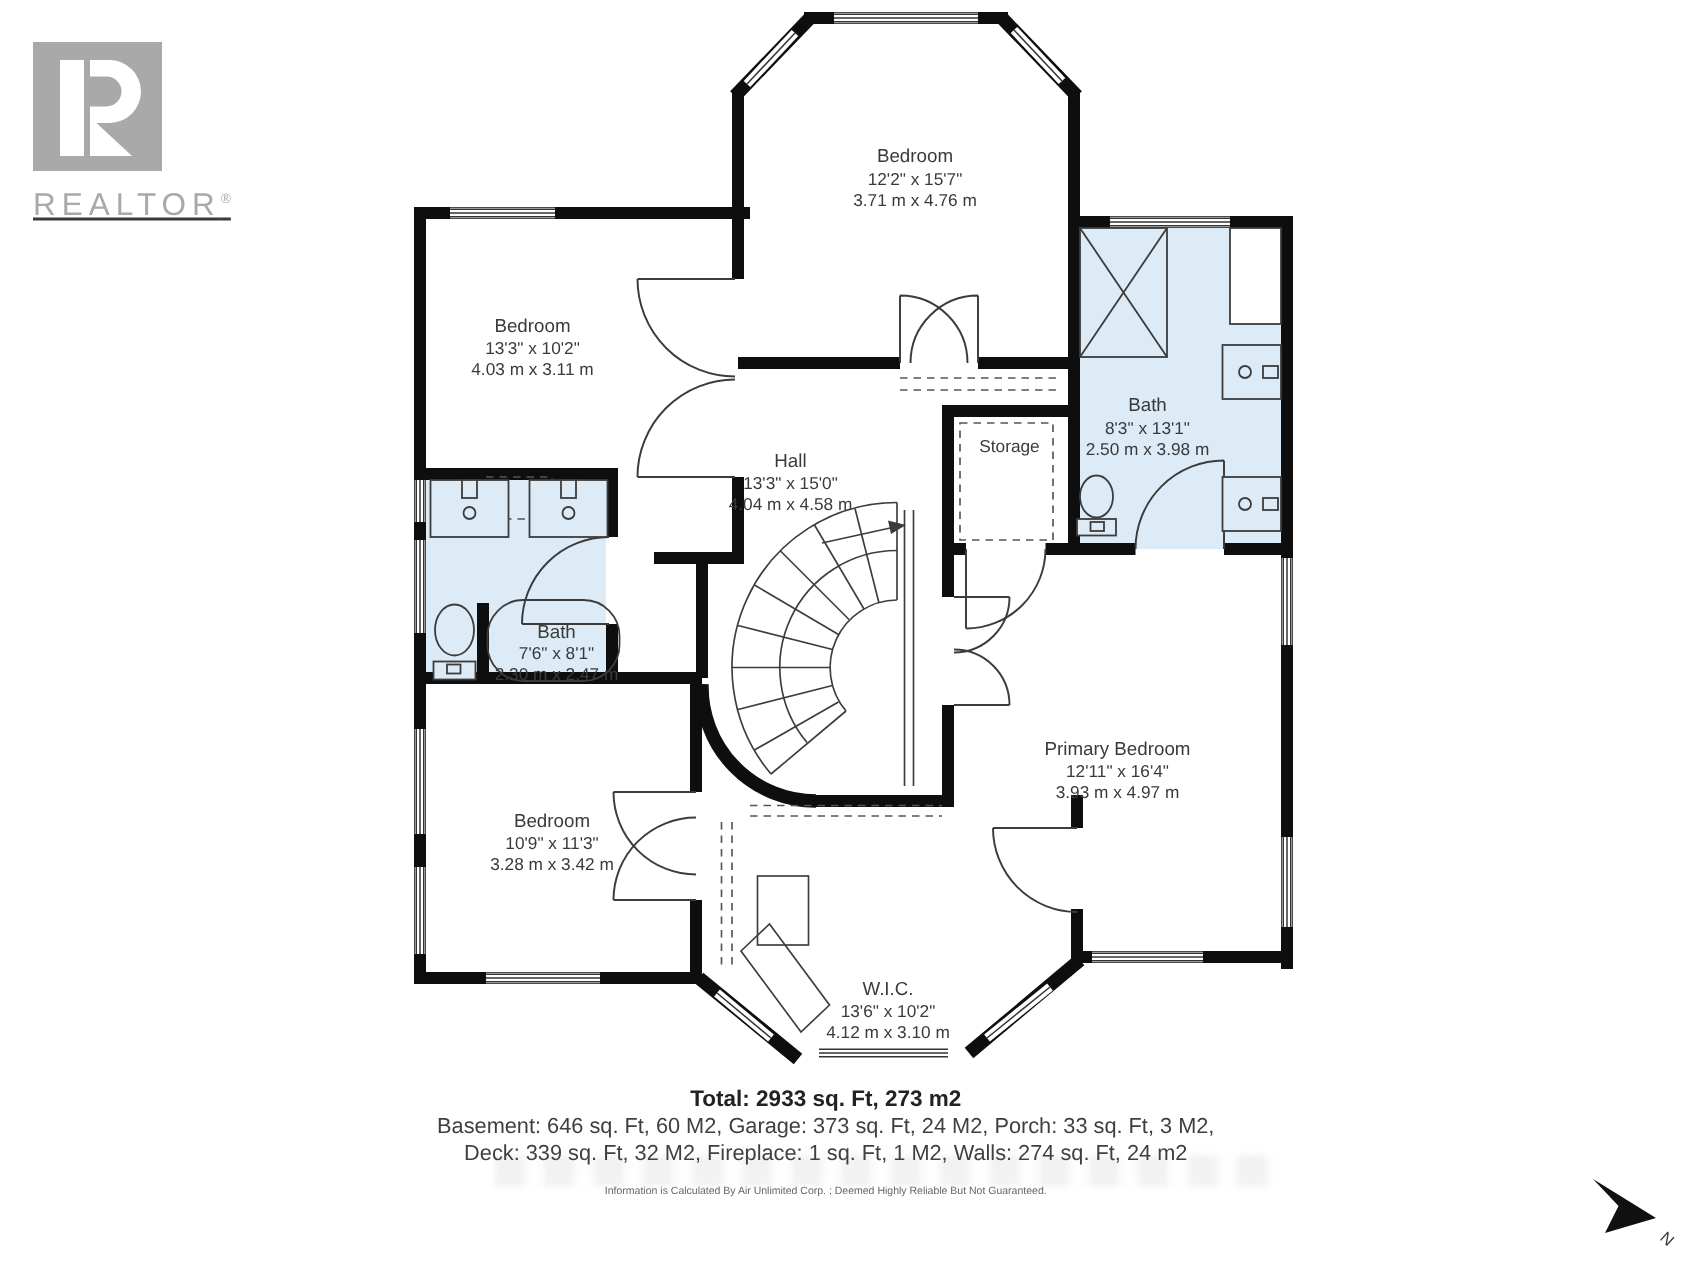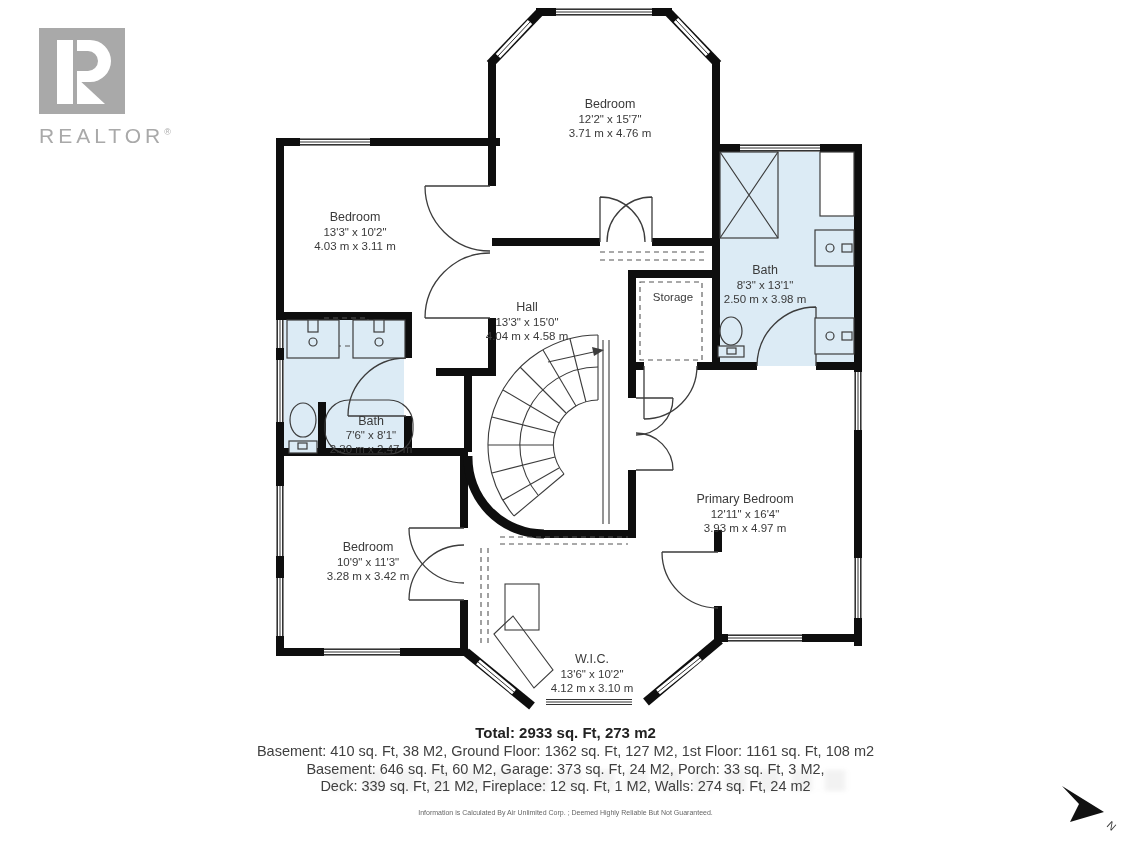--- a/index.html
+++ b/index.html
@@ -1,24 +1,24 @@
 <!DOCTYPE html>
 <html><head>
 <meta charset="utf-8">
 <style>
   html,body{margin:0;padding:0;background:#fff;}
   .page{position:relative;width:1137px;height:843px;background:#ffffff;overflow:hidden;
         font-family:"Liberation Sans","DejaVu Sans",sans-serif;color:#3a3a3a;}
   .plan-svg{position:absolute;left:0;top:0;}
   
-  .logo{position:absolute;left:39px;top:28px;width:160px;}
+  .logo{position:absolute;left:22px;top:28px;width:160px;text-decoration:underline;}
   .logo .brand{margin-top:6px;font-size:21px;letter-spacing:4px;color:#a9a9a9;}
   .logo .brand sup{font-size:9px;letter-spacing:0;}
   
-  .summary{position:absolute;left:15px;top:724px;width:1101px;text-align:center;z-index:2;}
+  .summary{position:absolute;left:0;top:724px;width:1101px;text-align:center;z-index:2;}
   .summary .total{font-size:15px;font-weight:bold;color:#222;margin-bottom:2px;}
   .summary .line{font-size:14.5px;color:#3f3f3f;line-height:17.5px;}
   .summary .disclaimer{margin-top:13px;font-size:7px;color:#666;}
   .watermark{position:absolute;left:330px;top:770px;width:520px;height:21px;z-index:1;
      background:repeating-linear-gradient(90deg,rgba(110,110,110,.16) 0 20px,rgba(110,110,110,.02) 20px 33px);
      filter:blur(2px);opacity:.55;}
   svg text{font-family:"Liberation Sans","DejaVu Sans",sans-serif;fill:#3a3a3a;}
   .rname{font-size:12.5px;}
   .rdim{font-size:11.5px;}
 </style>
@@ -267,19 +267,18 @@
     <g>
       <polygon points="1062,786 1104,812 1070,822 1079,804" fill="#111"></polygon>
       <text x="1106" y="826" font-size="11" transform="rotate(42 1106 826)">N</text>
     </g>
   </svg>
 
   <div class="watermark"></div>
 
   <div class="summary">
     <div class="total">Total: 2933 sq. Ft, 273 m2</div>
-    <div class="line">Basement: 410 sq. Ft, 38 M2, Ground Floor: 1362 sq. Ft, 127 M2, 1st Floor: 1161 sq. Ft, 108 m2</div>
     <div class="line">Basement: 646 sq. Ft, 60 M2, Garage: 373 sq. Ft, 24 M2, Porch: 33 sq. Ft, 3 M2,</div>
-    <div class="line">Deck: 339 sq. Ft, 21 M2, Fireplace: 12 sq. Ft, 1 M2, Walls: 274 sq. Ft, 24 m2</div>
+    <div class="line">Deck: 339 sq. Ft, 32 M2, Fireplace: 1 sq. Ft, 1 M2, Walls: 274 sq. Ft, 24 m2</div>
     <div class="disclaimer">Information is Calculated By Air Unlimited Corp. ; Deemed Highly Reliable But Not Guaranteed.</div>
   </div>
 
 </div>
 
 </body></html>

